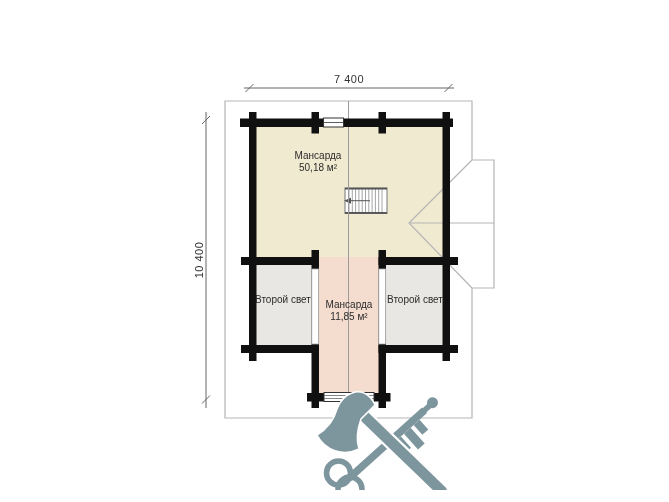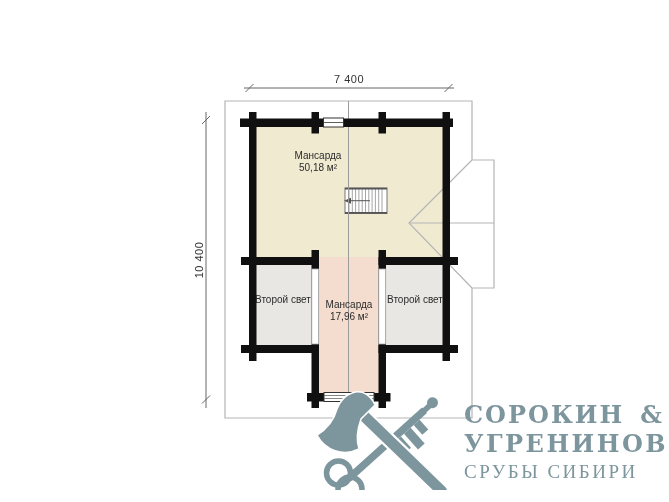--- a/index.html
+++ b/index.html
@@ -107,21 +107,21 @@
     <div>Мансарда</div>
     <div>50,18 м²</div>
   </div>
 
   <div class="room-label" style="left:241px;top:294px;width:60px;">
     <div>Второй свет</div>
   </div>
 
   <div class="room-label" style="left:287px;top:299px;width:100px;">
     <div>Мансарда</div>
-    <div>17,96 м²</div>
+    <div>11,85 м²</div>
   </div>
 
   <div class="room-label" style="left:373px;top:294px;width:60px;">
     <div>Второй свет</div>
   </div>
 
   <div class="logo">
 
     <svg class="logo-icon" width="669" height="502" viewBox="0 0 669 502">
       <g>
@@ -143,23 +143,15 @@
         <path d="M340,393
                  C351,389 359,396 363,405
                  L349,419
                  C345,430 344,440 347,449
                  C331,457 313,450 305,435
                  C315,429 322,420 325,409
                  C329,399 334,395 340,393 Z" fill="#7d959d" stroke="#ffffff" stroke-width="1.5"></path>
       </g>
     </svg>
 
-    <div class="logo-text">
-      <div class="logo-line1">
-        <span>СОРОКИН</span>
-        <span>&amp;</span>
-      </div>
-      <div class="logo-line2">УГРЕНИНОВ</div>
-      <div class="logo-line3">СРУБЫ СИБИРИ</div>
-    </div>
   </div>
 
 </div>
 
 </body></html>

